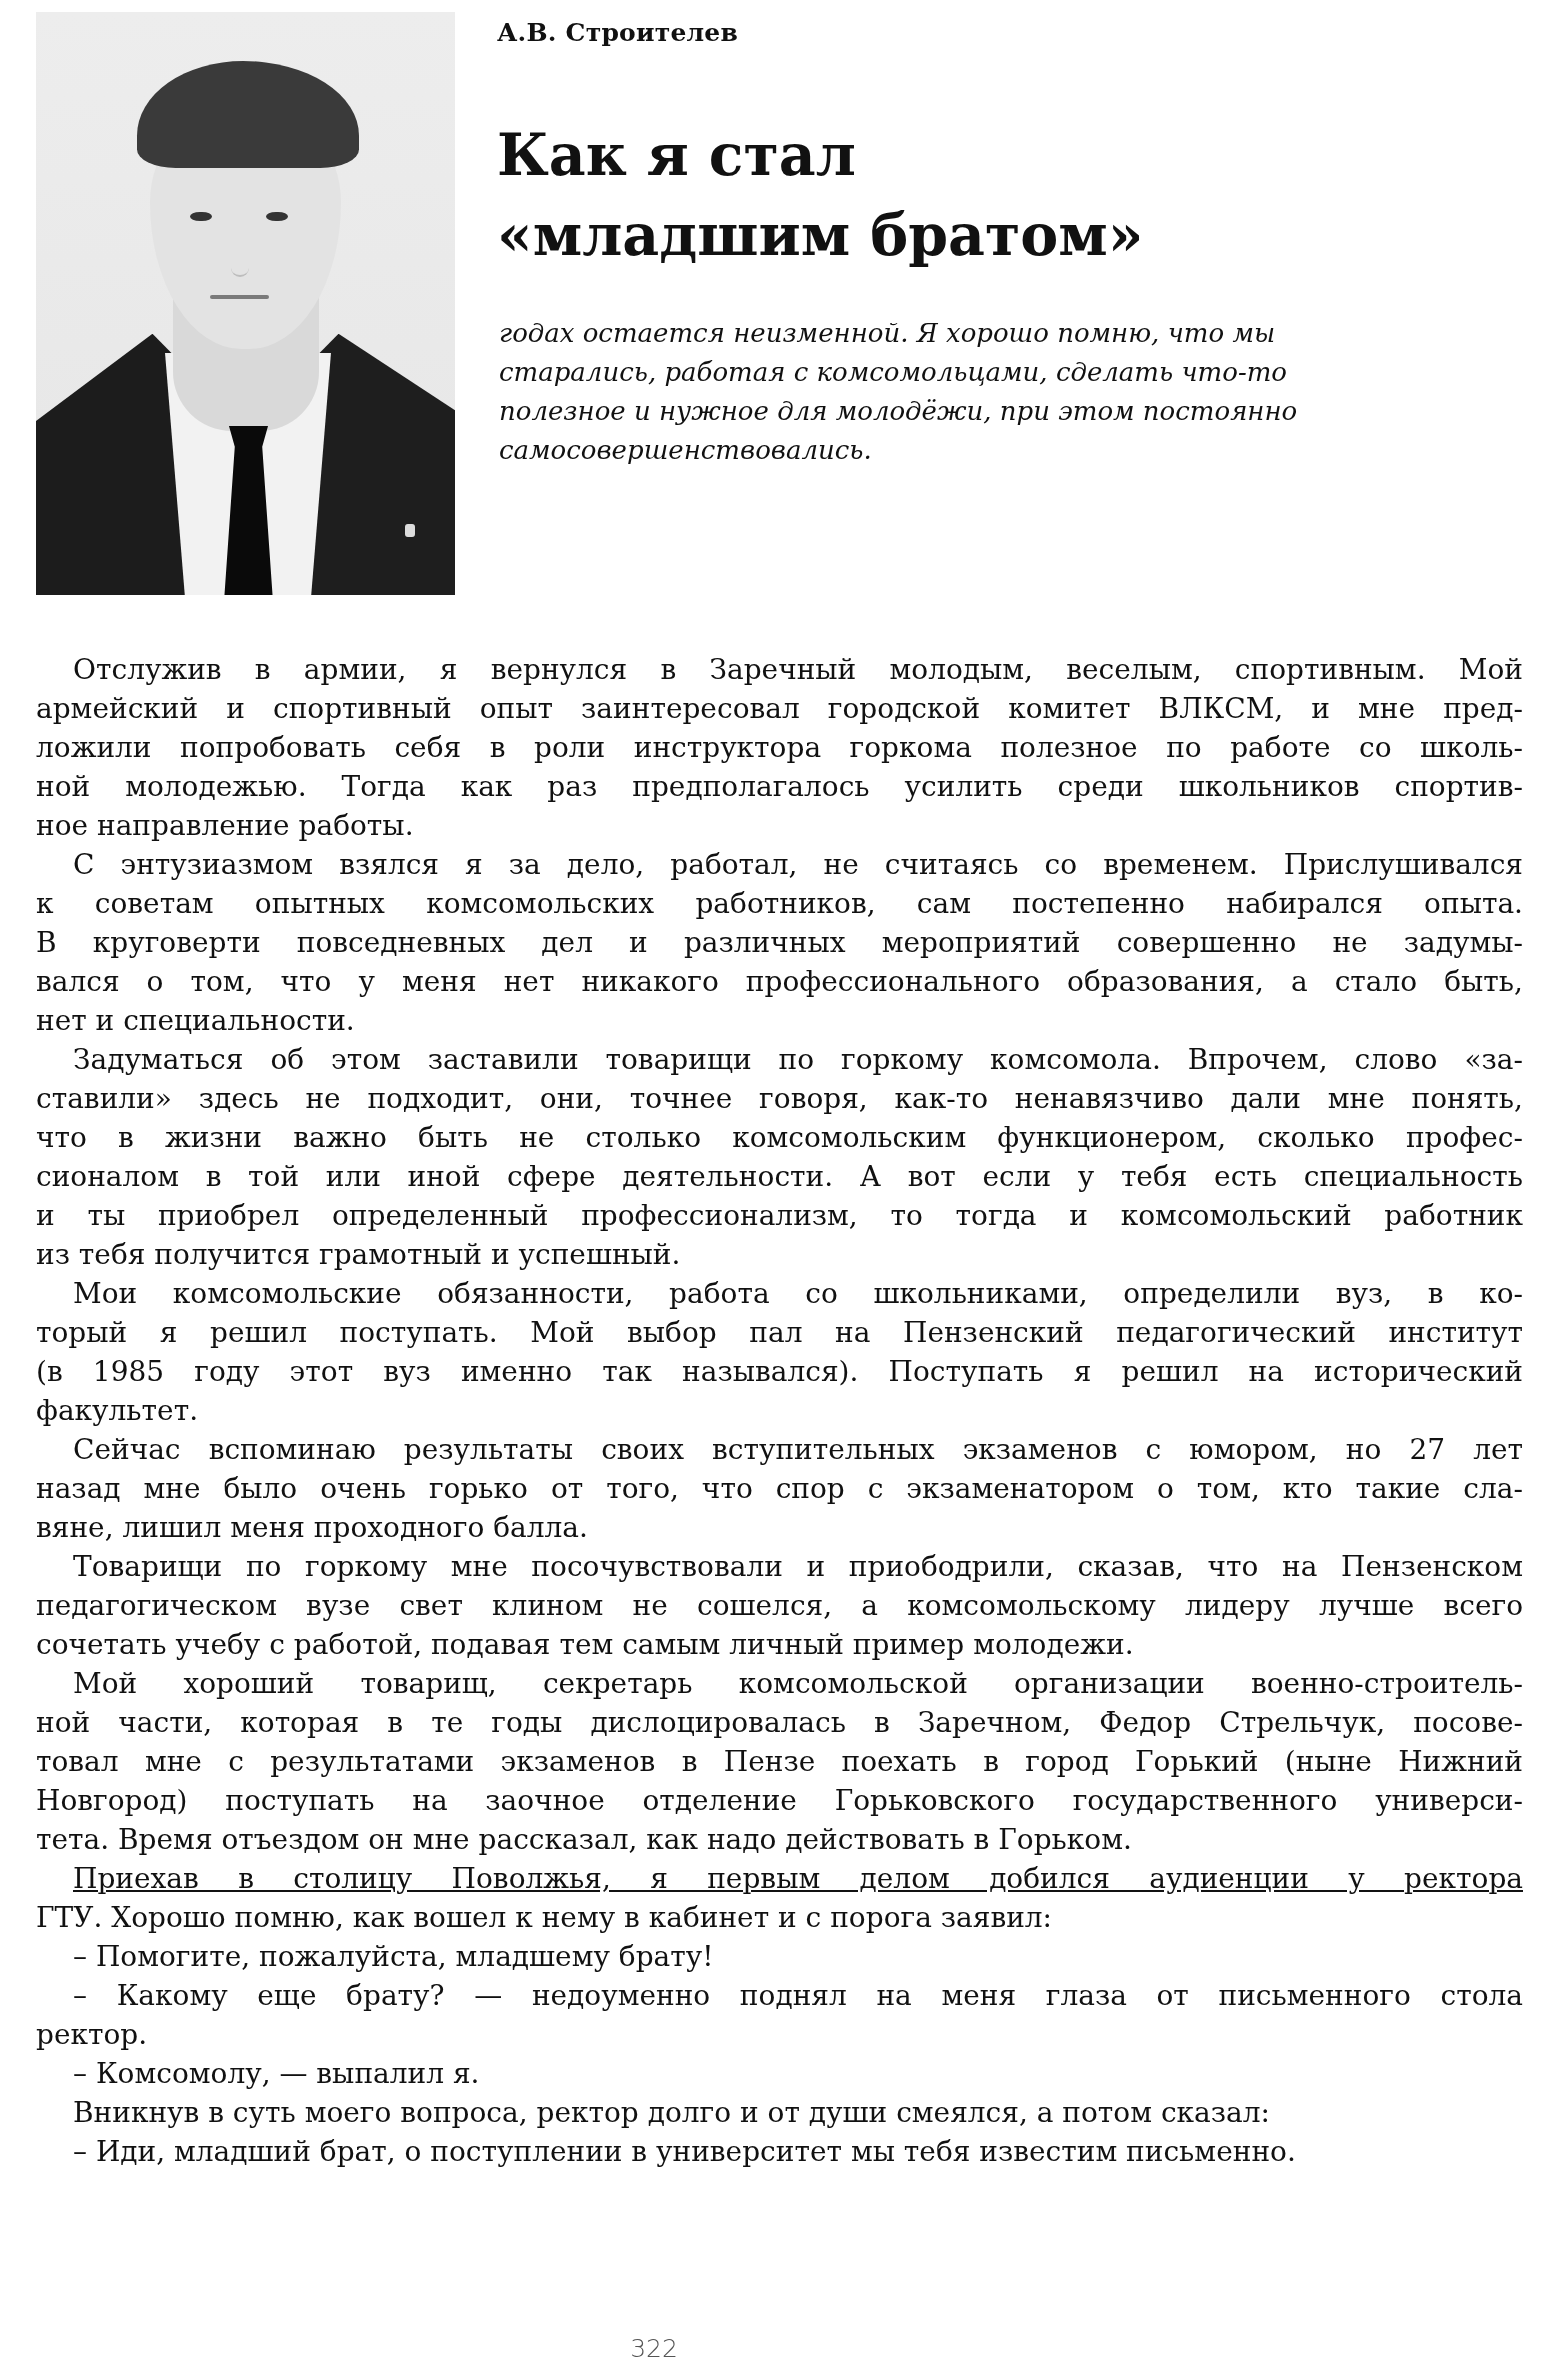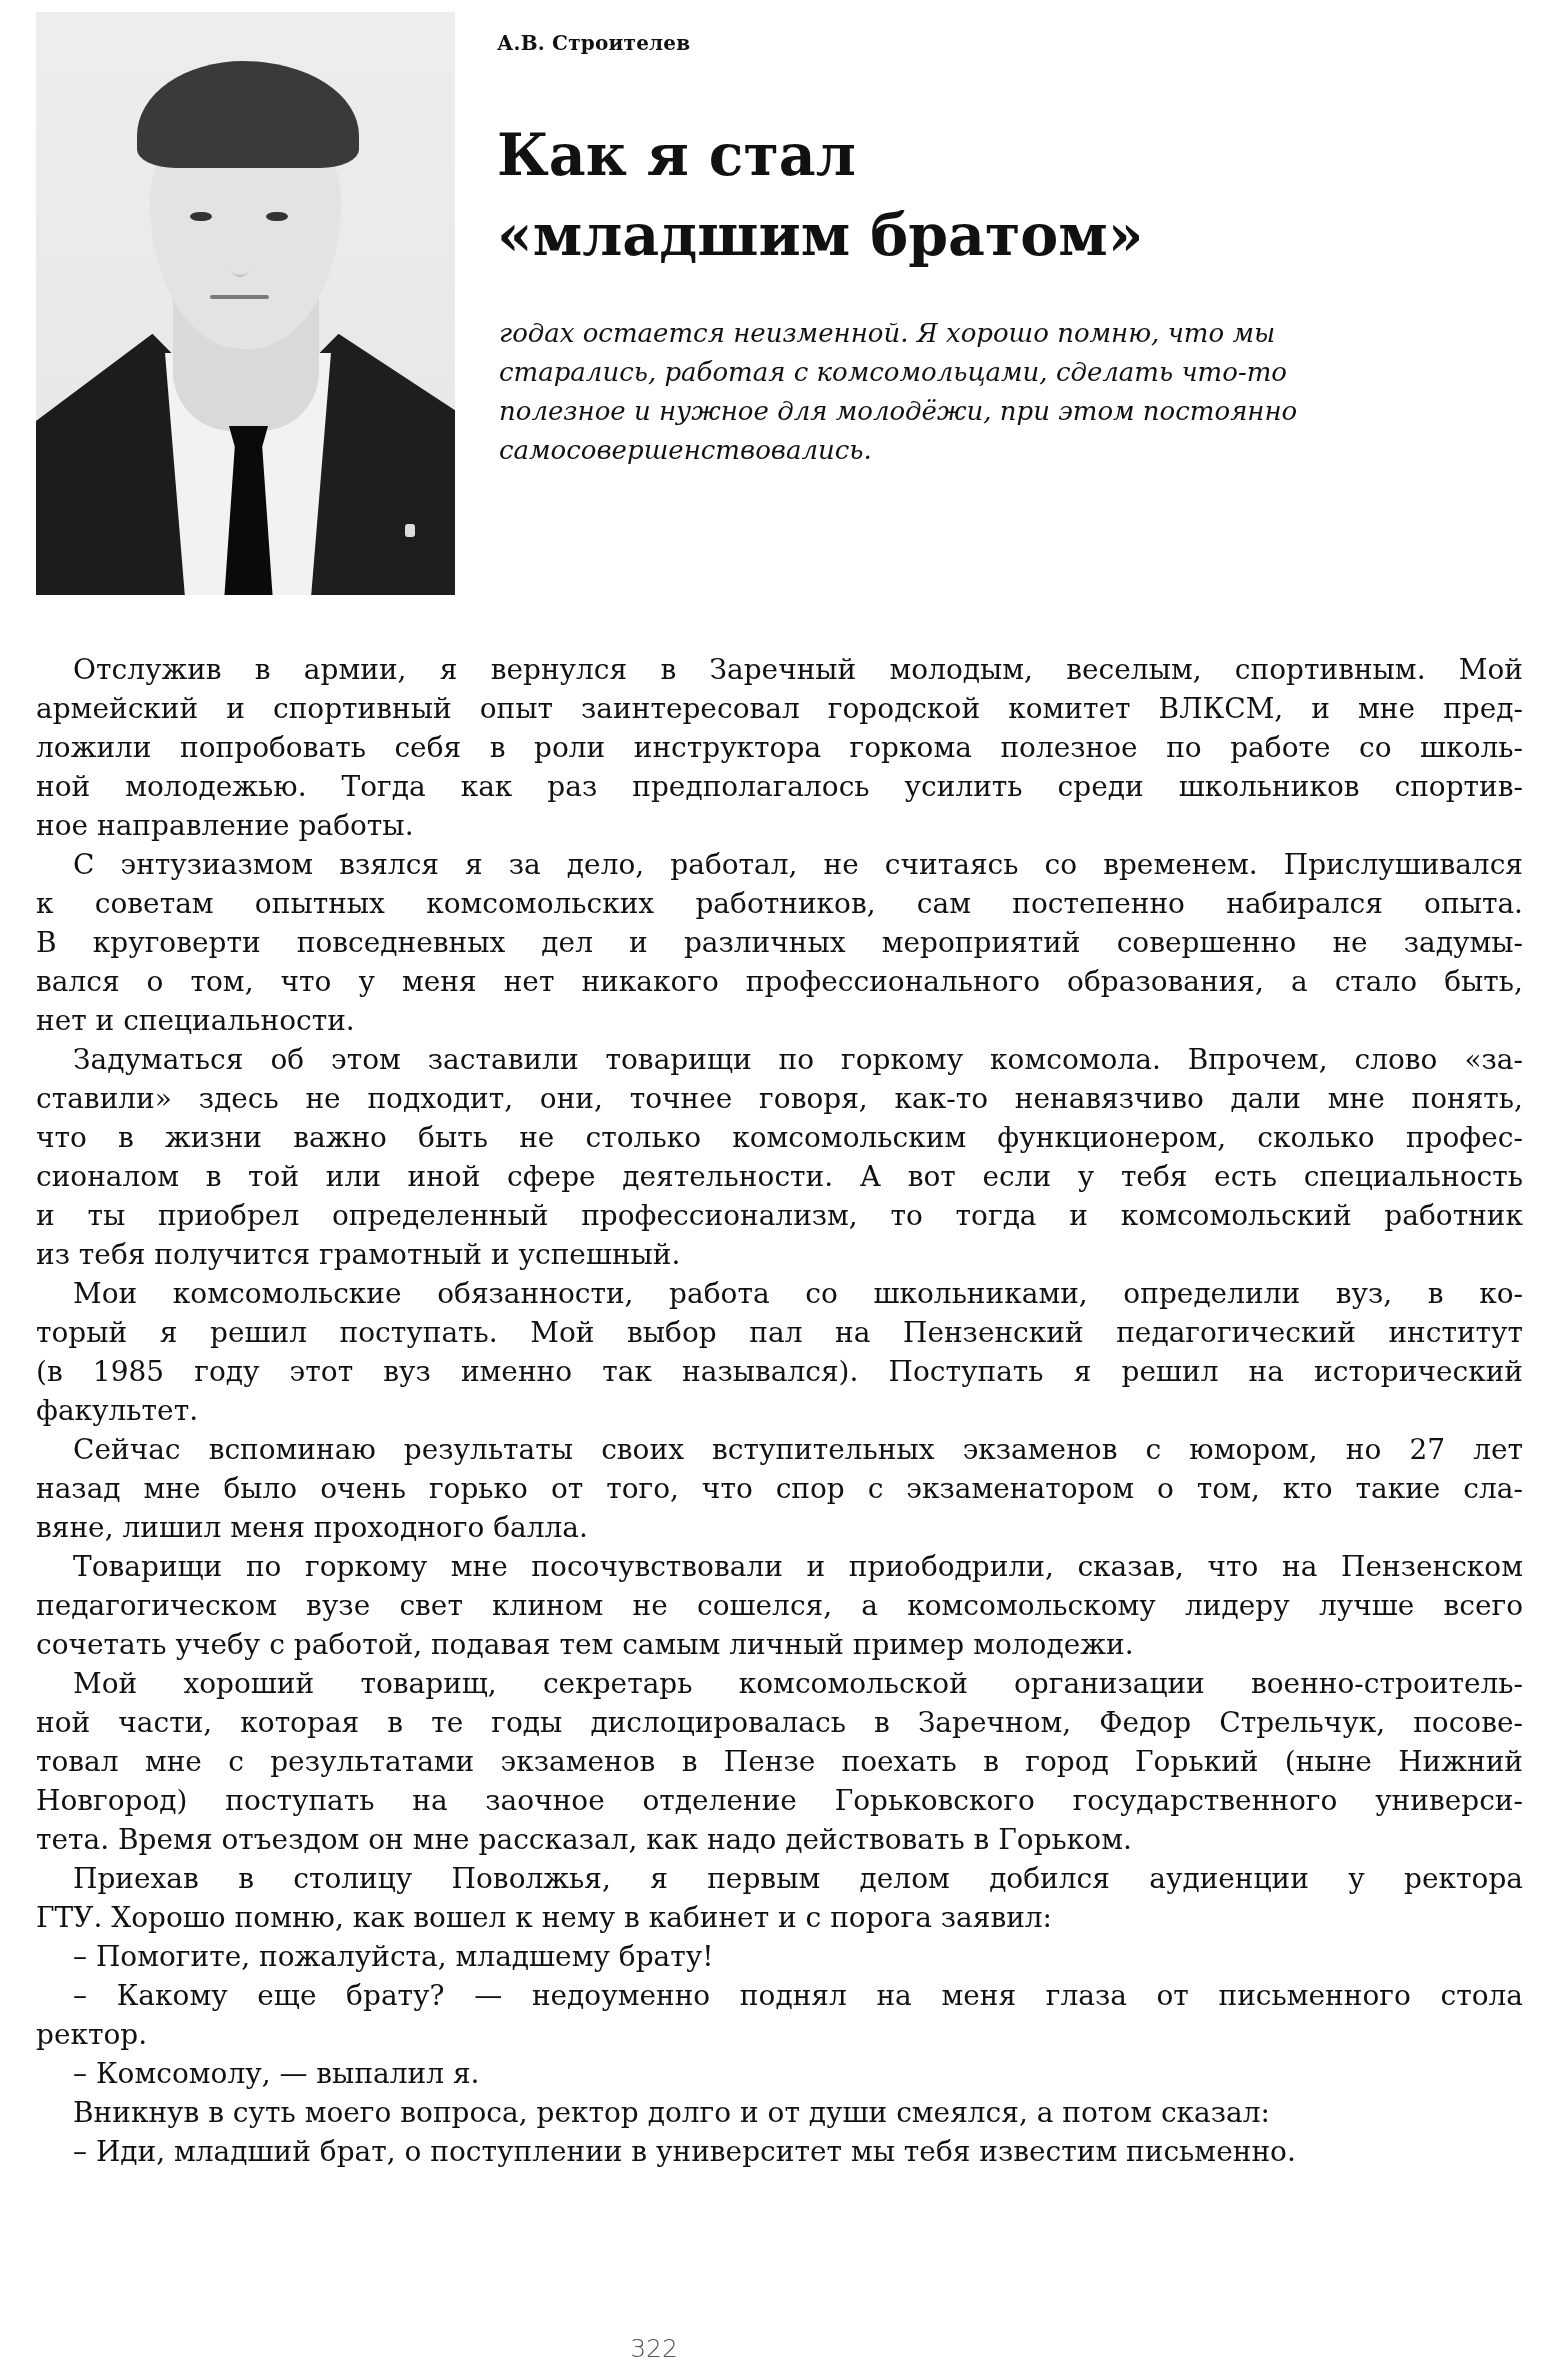--- a/index.html
+++ b/index.html
@@ -26,23 +26,23 @@
     border-radius: 45% 45% 48% 48% / 40% 40% 60% 60%; }
   .photo .hair { position:absolute; left:101px; top:49px; width:222px; height:107px; background:#3a3a3a;
     border-radius: 55% 60% 20% 20% / 80% 80% 20% 20%; }
   .photo .eye { position:absolute; top:200px; width:21.5px; height:9.8px; background:#333; border-radius:50%; }
   .photo .eye.l { left:154px; } .photo .eye.r { left:230px; }
   .photo .mouth { position:absolute; left:174px; top:283px; width:59px; height:3.9px; background:#7a7a7a; border-radius:2px; }
   .photo .nose { position:absolute; left:195px; top:224px; width:17.6px; height:39px; border-bottom:2.9px solid #bdbdbd; border-radius:0 0 9.8px 9.8px; }
   .photo .pin { position:absolute; left:369px; top:512px; width:9.8px; height:13.7px; background:#dcdcdc; border-radius:2.9px; }
 
   .author {
-    position: absolute; left: 497px; top: 28px;
+    position: absolute; left: 497px; top: 17px;
     font-family: "DejaVu Serif", "Liberation Serif", serif; font-weight: bold;
-    font-size: 20px; line-height: 31px; letter-spacing: 0.2px; white-space: nowrap;
+    font-size: 25px; line-height: 31px; letter-spacing: 0.2px; white-space: nowrap;
   }
   .title {
     position: absolute; left: 497px; top: 115px;
     font-family: "DejaVu Serif", "Liberation Serif", serif; font-weight: bold;
     font-size: 57px; line-height: 80px; white-space: nowrap;
   }
   .title div { white-space: nowrap; }
 
   .lead {
     position: absolute; left: 499px; top: 314px; width: 1024px;
@@ -128,21 +128,21 @@
       <div class="ln" style="white-space: normal;">назад мне было очень горько от того, что спор с экзаменатором о том, кто такие сла-</div>
       <div class="ln last" style="white-space: nowrap;">вяне, лишил меня проходного балла.</div>
       <div class="ln indent" style="white-space: normal;">Товарищи по горкому мне посочувствовали и приободрили, сказав, что на Пензенском</div>
       <div class="ln" style="white-space: normal;">педагогическом вузе свет клином не сошелся, а комсомольскому лидеру лучше всего</div>
       <div class="ln last" style="white-space: nowrap;">сочетать учебу с работой, подавая тем самым личный пример молодежи.</div>
       <div class="ln indent" style="white-space: normal;">Мой хороший товарищ, секретарь комсомольской организации военно-строитель-</div>
       <div class="ln" style="white-space: normal;">ной части, которая в те годы дислоцировалась в Заречном, Федор Стрельчук, посове-</div>
       <div class="ln" style="white-space: normal;">товал мне с результатами экзаменов в Пензе поехать в город Горький (ныне Нижний</div>
       <div class="ln" style="white-space: normal;">Новгород) поступать на заочное отделение Горьковского государственного универси-</div>
       <div class="ln last" style="white-space: nowrap;">тета. Время отъездом он мне рассказал, как надо действовать в Горьком.</div>
-      <div class="ln indent" style="white-space: normal;">Приехав в столицу Поволжья, я первым делом добился аудиенции у ректора</div>
+      <div class="ln indent" style="white-space: normal; text-decoration: underline;">Приехав в столицу Поволжья, я первым делом добился аудиенции у ректора</div>
       <div class="ln last" style="white-space: nowrap;">ГТУ. Хорошо помню, как вошел к нему в кабинет и с порога заявил:</div>
       <div class="ln indent last" style="white-space: nowrap;">– Помогите, пожалуйста, младшему брату!</div>
       <div class="ln indent" style="white-space: normal;">– Какому еще брату? — недоуменно поднял на меня глаза от письменного стола</div>
       <div class="ln last" style="white-space: nowrap;">ректор.</div>
       <div class="ln indent last" style="white-space: nowrap;">– Комсомолу, — выпалил я.</div>
       <div class="ln indent last" style="white-space: nowrap;">Вникнув в суть моего вопроса, ректор долго и от души смеялся, а потом сказал:</div>
       <div class="ln indent last" style="white-space: nowrap;">– Иди, младший брат, о поступлении в университет мы тебя известим письменно.</div>
     </div>
 
   <div class="page-number">322</div>

